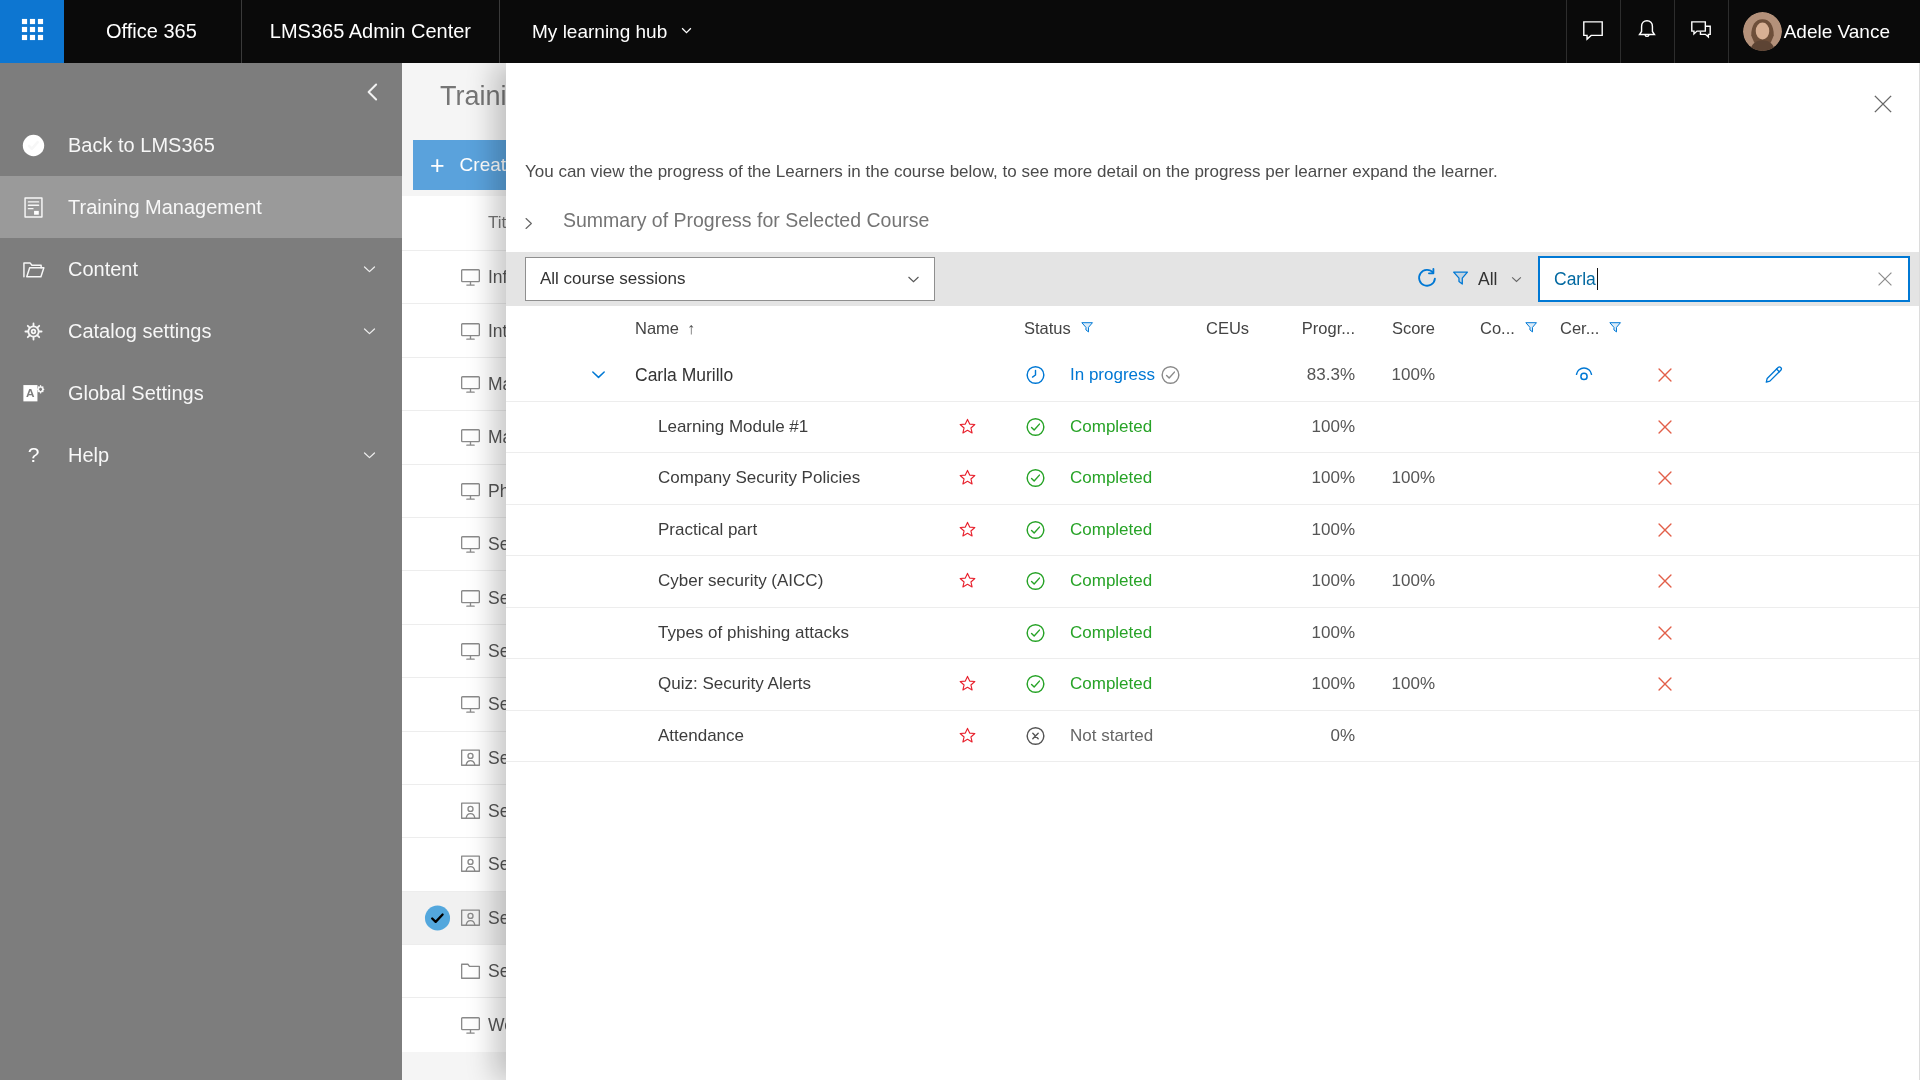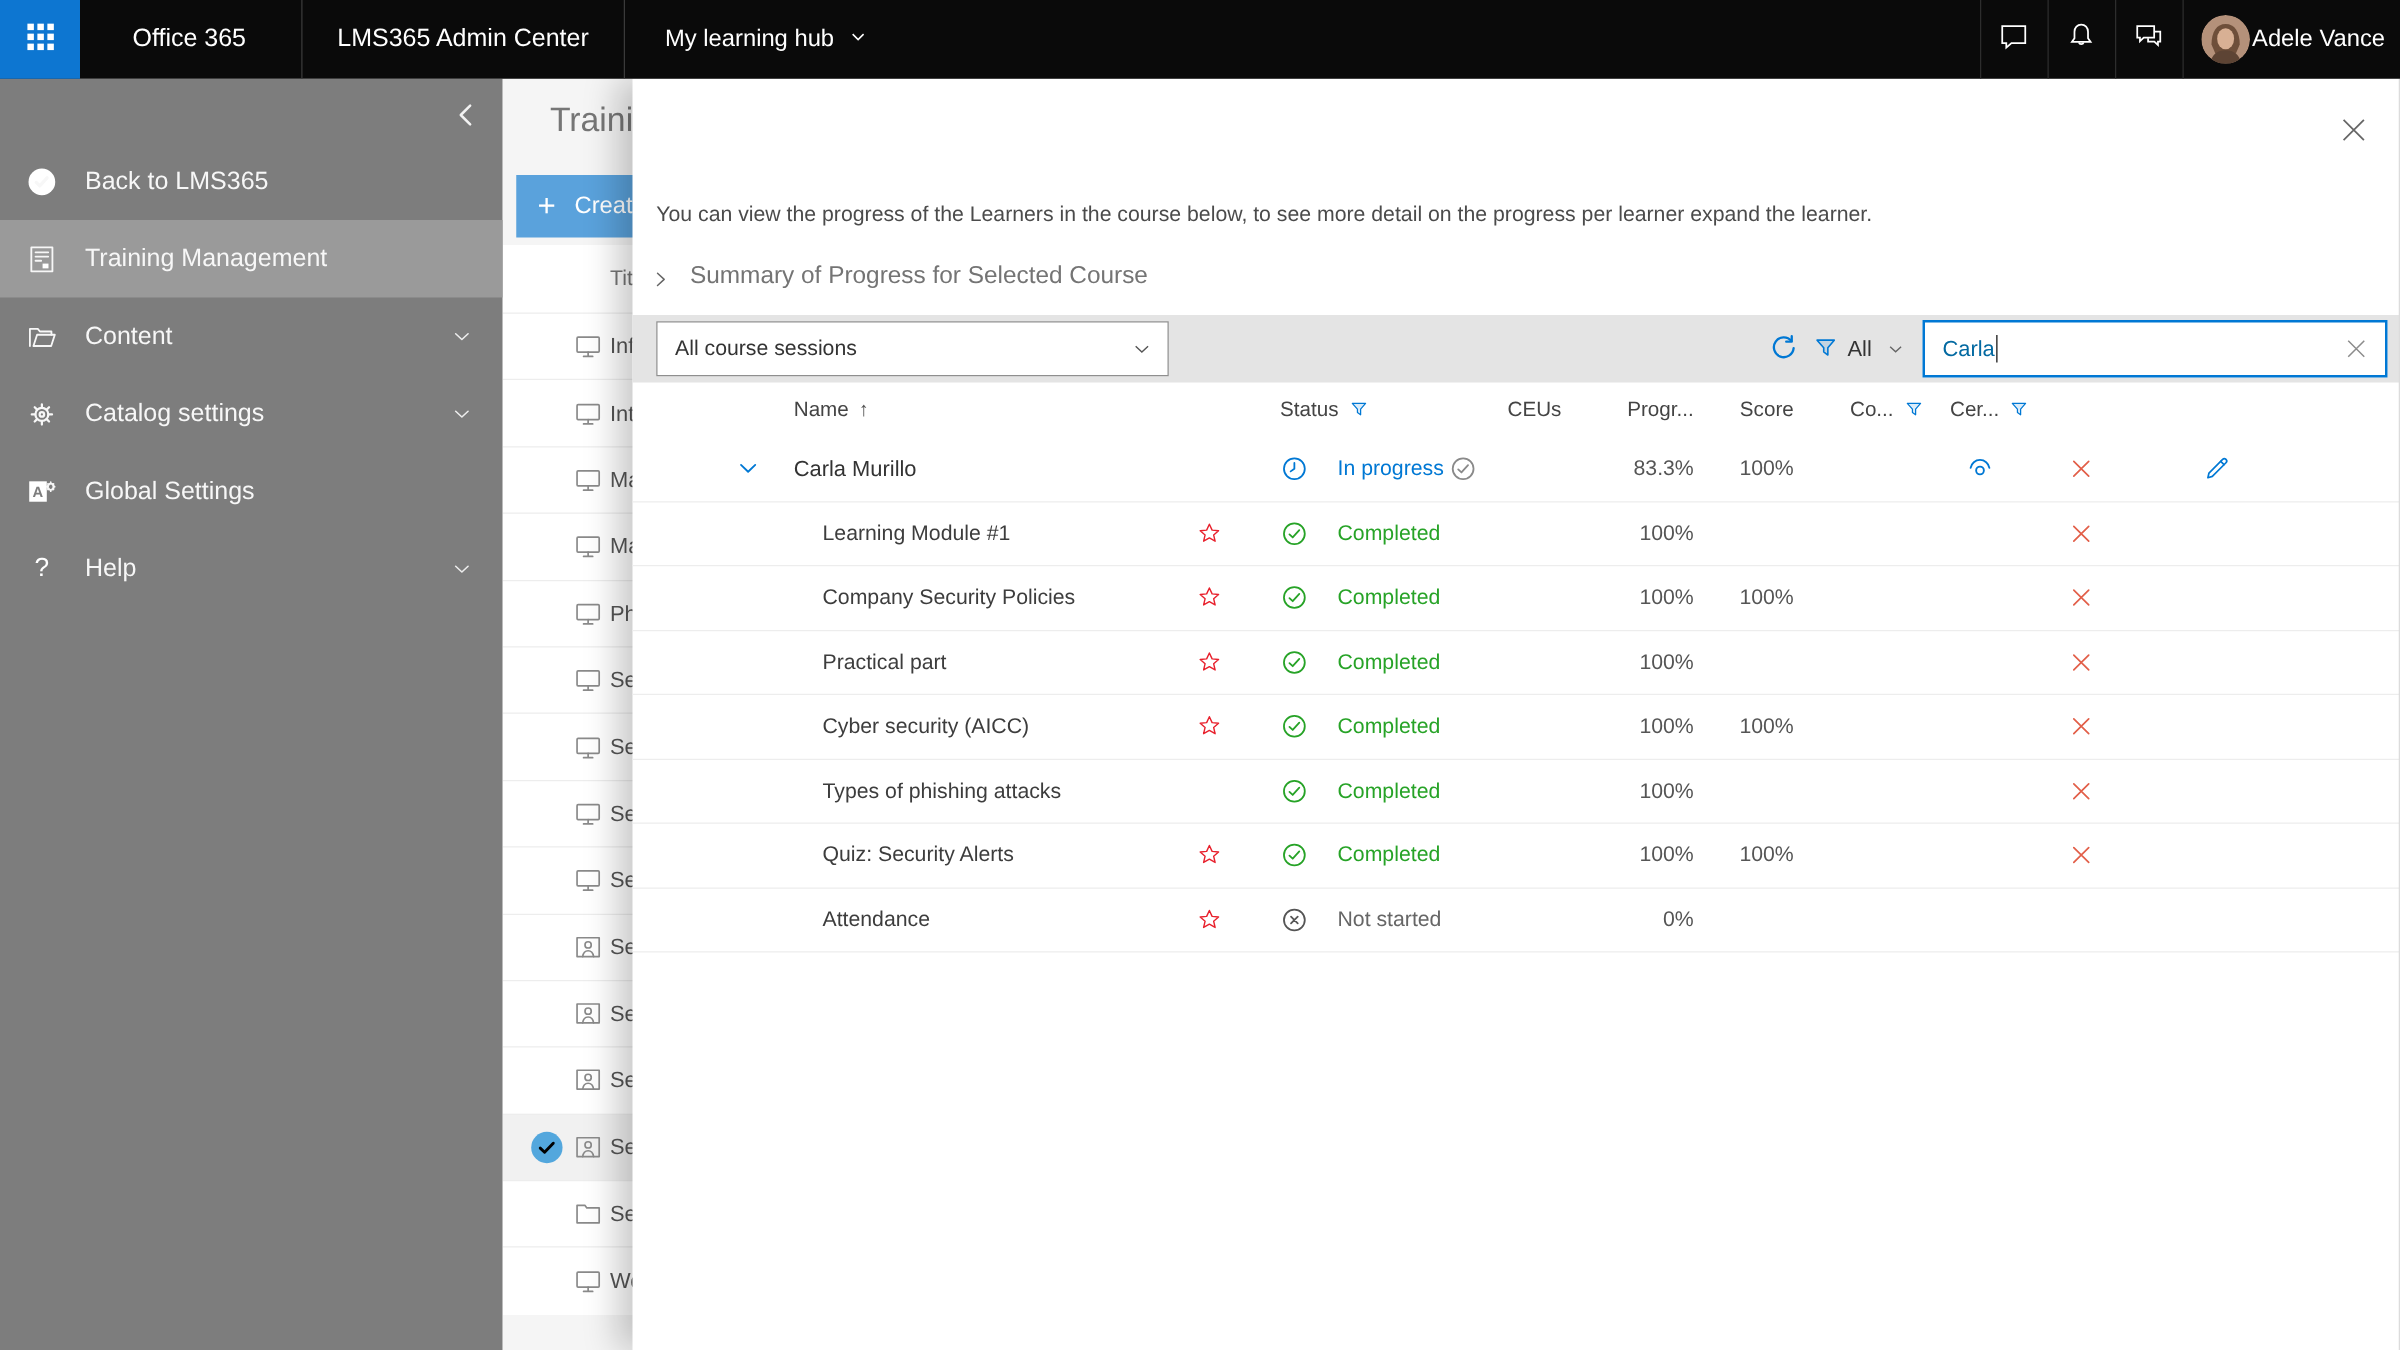--- a/index.html
+++ b/index.html
@@ -10,21 +10,21 @@
   
   .topbar { position:absolute; left:0; top:0; right:0; height:63px; background:var(--topbar-bg); display:flex; align-items:center; color:#fff; z-index:50; }
   .launcher { width:64px; height:63px; background:var(--launcher); display:flex; align-items:center; justify-content:center; cursor:pointer; flex:none; }
   .tb-item { font-size:20px; white-space:nowrap; cursor:pointer; }
   .tb-item.brand { padding:0 44px 0 42px; font-weight:400; }
   .tb-item.admin { padding:0 28px; }
   .tb-sep { width:1px; height:63px; background:#3a3a3a; flex:none; }
   .tb-item.hub { padding:0 20px 0 32px; font-size:19px; display:flex; align-items:center; gap:12px; }
   .tb-right { margin-left:auto; display:flex; align-items:center; height:100%; }
   .tb-icon { width:54px; height:63px; display:flex; align-items:center; justify-content:center; border-left:1px solid #2d2d2d; cursor:pointer; }
-  .tb-account { display:flex; align-items:center; gap:2px; padding:0 12px 0 14px; height:100%; border-left:1px solid #2d2d2d; cursor:pointer; }
+  .tb-account { display:flex; align-items:center; gap:2px; padding:0 30px 0 14px; height:100%; border-left:1px solid #2d2d2d; cursor:pointer; }
   .avatar { width:39px; height:39px; border-radius:50%; overflow:hidden; flex:none; }
   .tb-user { font-size:19px; }
 
   
   .sidebar { position:absolute; left:0; top:63px; width:402px; bottom:0; background:var(--sidebar); z-index:10; }
   .collapse-btn { position:absolute; top:14px; left:358px; width:30px; height:30px; color:#f2f2f2; cursor:pointer; }
   .snav-wrap { position:absolute; top:51px; left:0; right:0; }
   .snav { height:62px; display:flex; align-items:center; padding:0 24px 0 20px; color:#f7f7f7; font-size:20px; font-weight:300; cursor:pointer; }
   .snav.sel { background:var(--sidebar-selected); }
   .snav .sic { width:27px; height:27px; margin-right:21px; flex:none; display:flex; align-items:center; justify-content:center; }
@@ -43,21 +43,21 @@
   .bg-row.sel { background:#f1f1f1; }
   .bg-row .ic { position:absolute; left:56px; top:50%; transform:translateY(-50%); color:#8a8a8a; display:flex; }
   .bg-row .tx { position:absolute; left:86px; top:50%; transform:translateY(-50%); font-size:17.5px; color:#555; white-space:nowrap; }
   .bg-row .badge { position:absolute; left:22px; top:50%; transform:translateY(-50%); display:flex; }
 
   
   .modal { position:absolute; left:506px; top:63px; right:0; bottom:0; background:#fff; z-index:20; box-shadow:-12px 0 26px rgba(0,0,0,.22); }
   .m-close { position:absolute; left:1362px; top:26px; width:30px; height:30px; color:#666; cursor:pointer; display:flex; align-items:center; justify-content:center; }
   .m-title { position:absolute; left:19px; top:22px; font-size:25px; font-weight:600; color:#333; white-space:nowrap; }
   .m-desc { position:absolute; left:19px; top:99px; font-size:17px; font-weight:300; color:#4b4b4b; white-space:nowrap; }
-  .m-summary { position:absolute; left:14px; top:146px; display:flex; align-items:flex-end; gap:15px; font-size:19.5px; font-weight:300; color:#747474; cursor:pointer; }
+  .m-summary { position:absolute; left:14px; top:146px; display:flex; align-items:flex-end; gap:26px; font-size:19.5px; font-weight:300; color:#747474; cursor:pointer; }
   .m-summary .chev { display:flex; color:#666; }
 
   .m-toolbar { position:absolute; left:0; right:0; top:189px; height:54px; background:#e4e4e4; }
   .m-select { position:absolute; left:19px; top:5px; width:410px; height:44px; background:#fff; border:1px solid #8f8f8f; display:flex; align-items:center; padding:0 12px 0 14px; font-size:17px; color:#333; cursor:pointer; }
   .m-select .chev { margin-left:auto; color:#555; display:flex; }
   .m-refresh { position:absolute; left:908px; top:14px; width:26px; height:26px; color:var(--accent); cursor:pointer; }
   .m-funnelbtn { position:absolute; left:944px; top:16px; width:22px; height:22px; color:var(--accent); cursor:pointer; }
   .m-all { position:absolute; left:972px; top:0; height:54px; line-height:54px; font-size:17.5px; color:#333; cursor:pointer; }
   .m-allchev { position:absolute; left:1003px; top:20px; color:#666; cursor:pointer; display:flex; }
   .m-search { position:absolute; left:1032px; top:4px; width:372px; height:46px; background:#fff; border:2px solid var(--accent); display:flex; align-items:center; padding:0 12px 0 14px; font-size:17.5px; color:#0369a1; }

